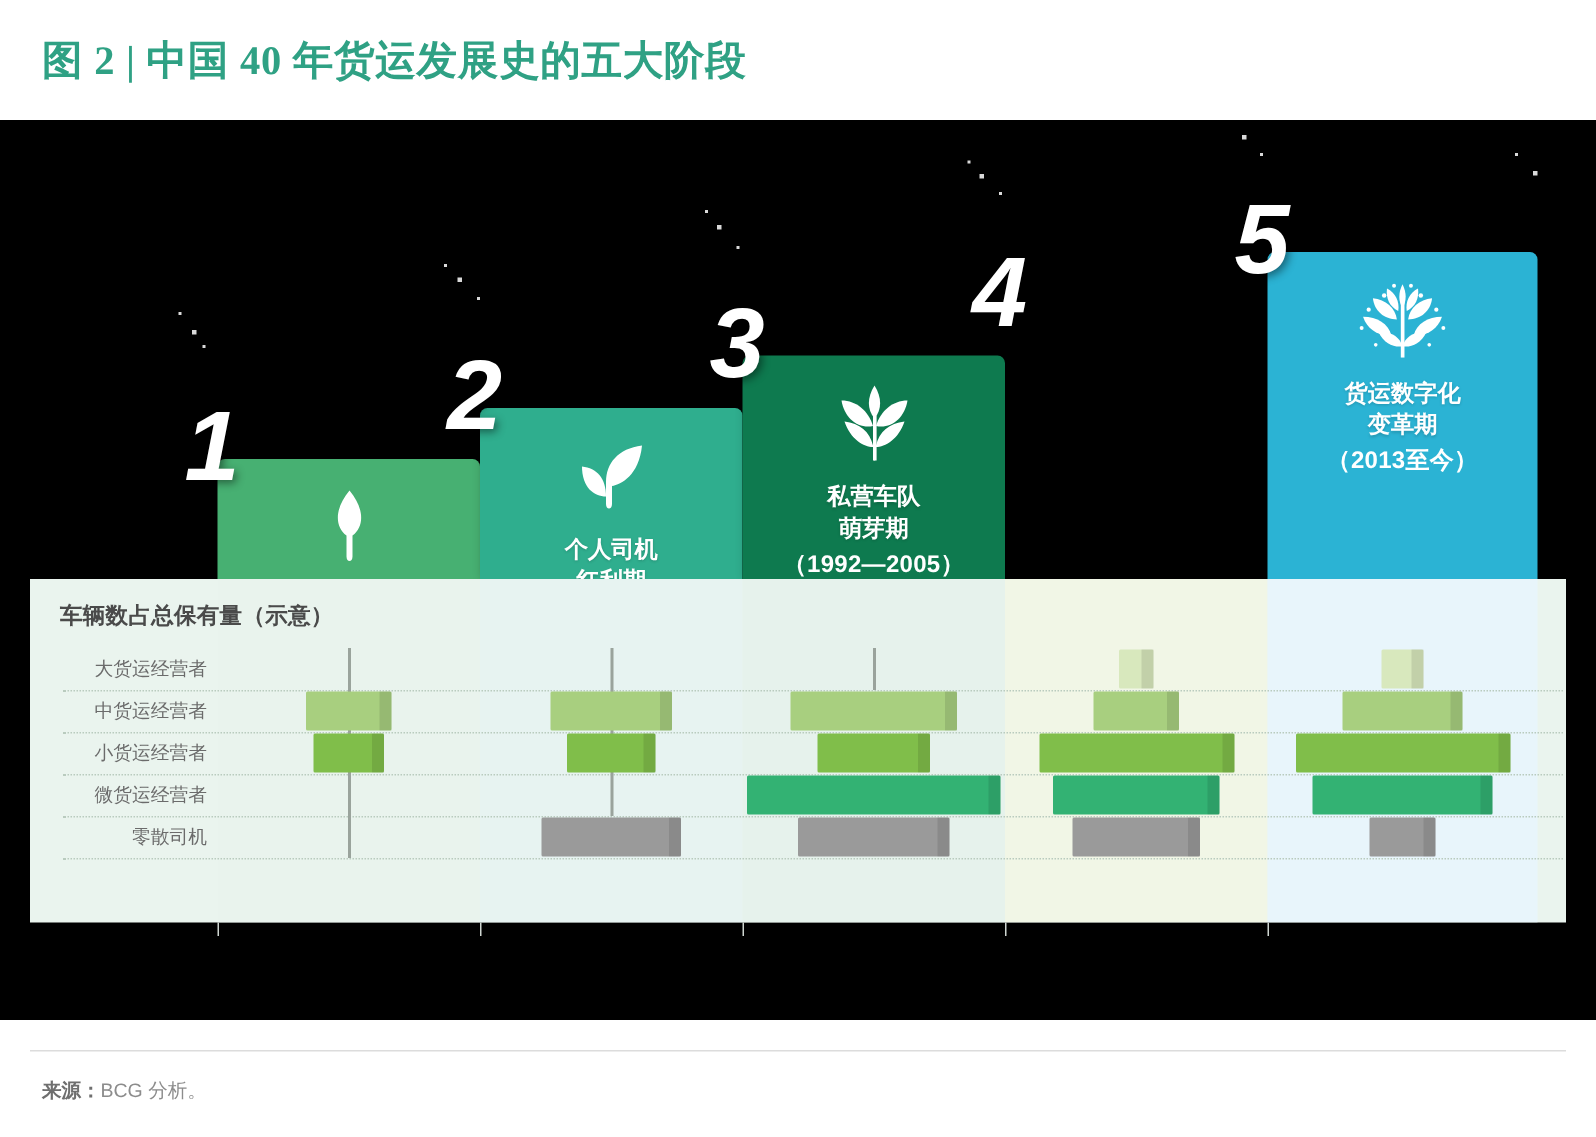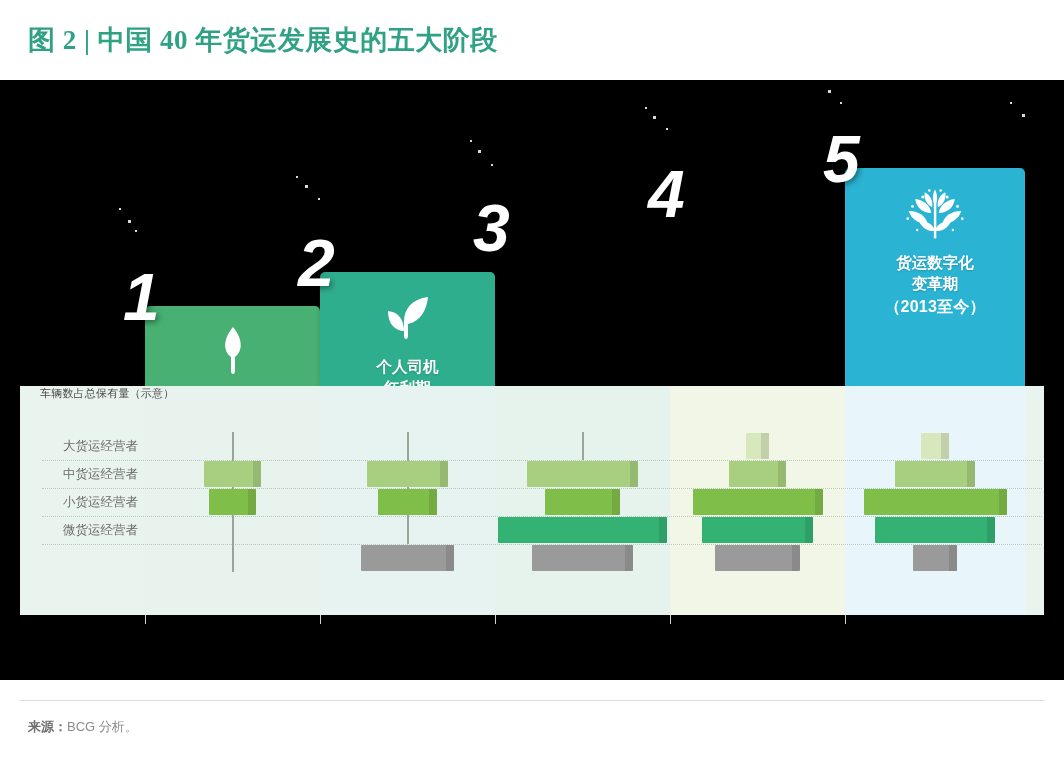--- a/index.html
+++ b/index.html
@@ -85,22 +85,22 @@
   }
 
   
   .chart-panel {
     position: absolute; left: 20px; top: 306px; width: 1024px; height: 229px;
     background: #eaf4ee;
     overflow: hidden;
   }
   .chart-colbg { position: absolute; top: 0; bottom: 0; }
   .chart-head {
-    position: absolute; left: 20px; top: 0;
-    font-size: 11px; font-weight: 400; color: #4a4a4a;
+    position: absolute; left: 20px; top: 15px;
+    font-size: 15px; font-weight: 700; color: #4a4a4a;
     letter-spacing: .2px;
   }
   .rows { position: absolute; left: 0; top: 38px; width: 1024px; height: 190px; }
   .row { position: absolute; left: 0; width: 1024px; height: 28px; }
   .row-sep {
     position: absolute; left: 22px; width: 1000px; height: 0;
     border-top: 1px dotted #b9cbbe;
   }
   .row-label {
     position: absolute; left: 0; width: 118px;
@@ -183,20 +183,36 @@
       <path fill="#fff" d="M46 6 C30 8 22 18 22 30 L22 45 C22 47 23 48 24 48 C25 48 26 47 26 45 L26 33 C32 32 44 26 46 6 Z"></path>
       <path fill="#fff" d="M6 20 C6 34 14 40 22 40 C22 28 16 21 6 20 Z"></path>
     </svg>
             </div>
             <div class="col-title">个人司机
 红利期</div>
             <div class="col-years">（1984—1992）</div>
           </div>
         </div>
         <div class="col-num" style="left: 298px; top: 150px;">2</div>
+        <div class="col" style="left: 495px; top: 157px; width: 175px; height: 149px; background: rgb(14, 122, 79);">
+          <div class="col-inner">
+            <div class="col-icon">
+              <svg width="52" height="54" viewBox="0 0 52 54">
+      <path fill="#fff" d="M26 2 C31 10 31 18 26 24 C21 18 21 10 26 2 Z"></path>
+      <path fill="#fff" d="M48 12 C38 12 30 19 27 29 C37 31 46 24 48 12 Z"></path>
+      <path fill="#fff" d="M4 12 C6 24 15 31 25 29 C22 19 14 12 4 12 Z"></path>
+      <path fill="#fff" d="M46 26 C36 27 29 33 27 42 L27 50 C27 51.5 26.5 52 26 52 C25.5 52 25 51.5 25 50 L25 42 C23 33 16 27 6 26 C10 38 19 43 25 43 L25 50 L27 50 L27 43 C33 43 42 38 46 26 Z"></path>
+      <rect fill="#fff" x="25" y="22" width="2.4" height="30"></rect>
+    </svg>
+            </div>
+            <div class="col-title">私营车队
+萌芽期</div>
+            <div class="col-years">（1992—2005）</div>
+          </div>
+        </div>
         <div class="col-num" style="left: 473px; top: 115px;">3</div>
         <div class="col-num" style="left: 648px; top: 81px;">4</div>
         <div class="col" style="left: 845px; top: 88px; width: 180px; height: 218px; background: rgb(43, 179, 212);">
           <div class="col-inner">
             <div class="col-icon">
               <svg width="66" height="58" viewBox="0 0 66 58">
       <g fill="#fff">
         <path d="M33 4 C36 10 36 16 33 21 C30 16 30 10 33 4 Z"></path>
         <path d="M22 7 C21 14 24 20 30 23 C31 16 28 10 22 7 Z"></path>
         <path d="M44 7 C45 14 42 20 36 23 C35 16 38 10 44 7 Z"></path>
@@ -247,20 +263,24 @@
             <div class="row-sep" style="top: 28px;"></div>
           </div>
           <div class="row" style="top: 64px;">
             <div class="row-label">小货运经营者</div>
             <div class="row-sep" style="top: 28px;"></div>
           </div>
           <div class="row" style="top: 92px;">
             <div class="row-label">微货运经营者</div>
             <div class="row-sep" style="top: 28px;"></div>
           </div>
+          <div class="row" style="top: 120px;">
+            <div class="row-label">零散司机</div>
+            <div class="row-sep" style="top: 28px;"></div>
+          </div>
           <div class="stem" style="left: 211.5px; top: 8px; height: 140px;"></div>
           <div class="stem" style="left: 386.5px; top: 8px; height: 112px;"></div>
           <div class="stem" style="left: 561.5px; top: 8px; height: 28px;"></div>
           <div class="bar" style="left: 725.8px; width: 23.4px; top: 9px; height: 26px; background: rgb(216, 232, 189);">
             <div class="bar-shade"></div>
           </div>
           <div class="bar" style="left: 900.7px; width: 28.6px; top: 9px; height: 26px; background: rgb(216, 232, 189);">
             <div class="bar-shade"></div>
           </div>
           <div class="bar" style="left: 183.9px; width: 57.2px; top: 37px; height: 26px; background: rgb(168, 207, 127);">

